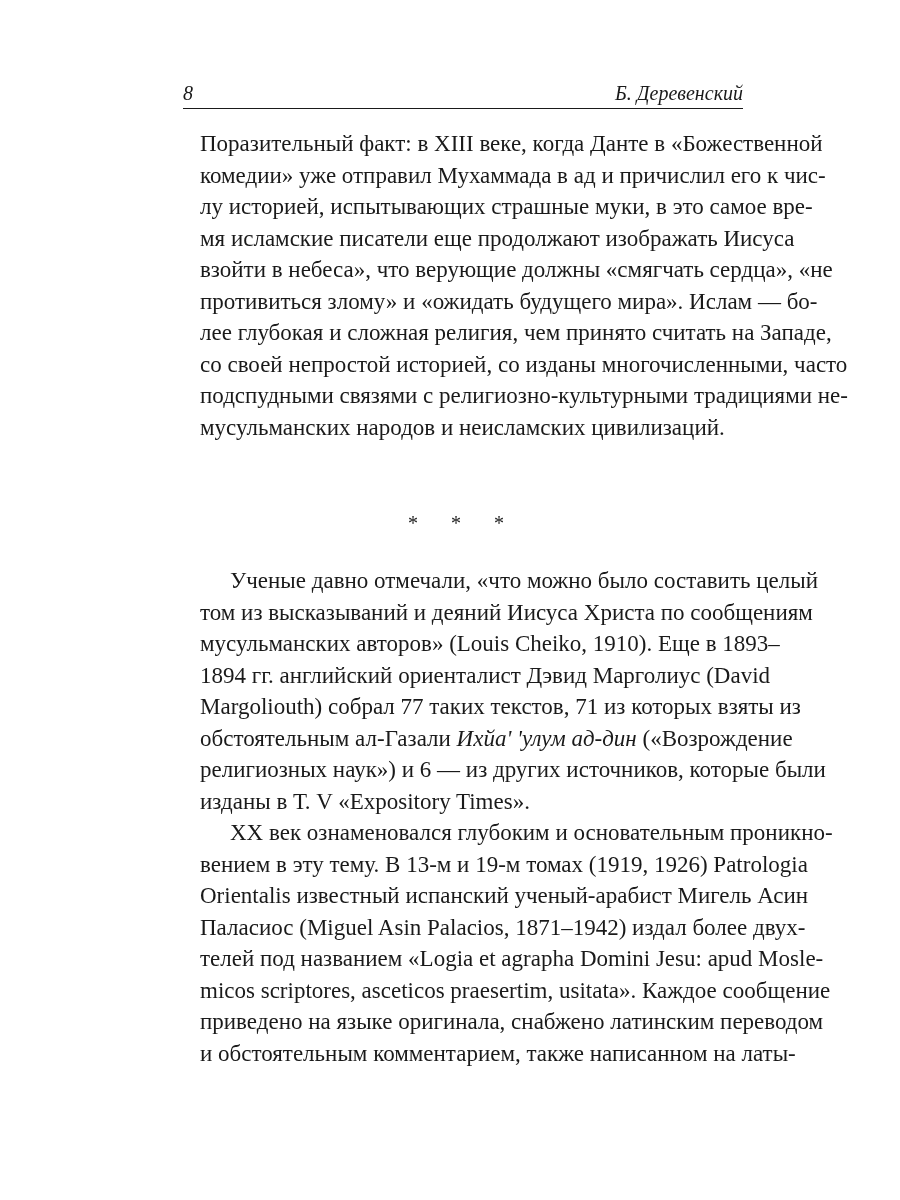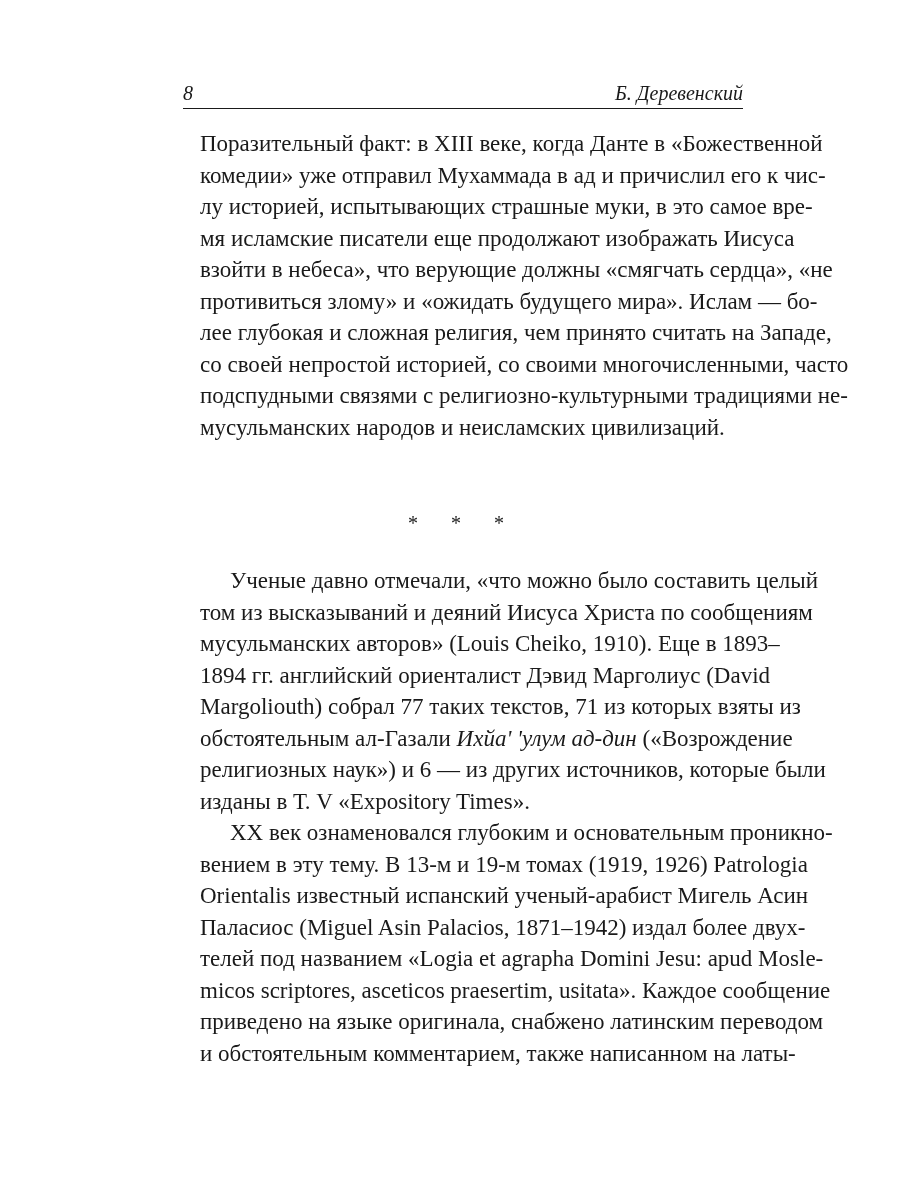--- a/index.html
+++ b/index.html
@@ -30,21 +30,21 @@
   </div>
 
   <div class="text block1">
     <span class="line">Поразительный факт: в XIII веке, когда Данте в «Божественной</span>
     <span class="line">комедии» уже отправил Мухаммада в ад и причислил его к чис-</span>
     <span class="line">лу историей, испытывающих страшные муки, в это самое вре-</span>
     <span class="line">мя исламские писатели еще продолжают изображать Иисуса</span>
     <span class="line">взойти в небеса», что верующие должны «смягчать сердца», «не</span>
     <span class="line">противиться злому» и «ожидать будущего мира». Ислам — бо-</span>
     <span class="line">лее глубокая и сложная религия, чем принято считать на Западе,</span>
-    <span class="line">со своей непростой историей, со своими многочисленными, часто</span>
+    <span class="line">со своей непростой историей, со изданы многочисленными, часто</span>
     <span class="line">подспудными связями с религиозно-культурными традициями не-</span>
     <span class="line last">мусульманских народов и неисламских цивилизаций.</span>
   </div>
 
   <div class="stars">* * *</div>
 
   <div class="text block2">
     <span class="line indent">Ученые давно отмечали, «что можно было составить целый</span>
     <span class="line">том из высказываний и деяний Иисуса Христа по сообщениям</span>
     <span class="line">мусульманских авторов» (Louis Cheiko, 1910). Еще в 1893–</span>

